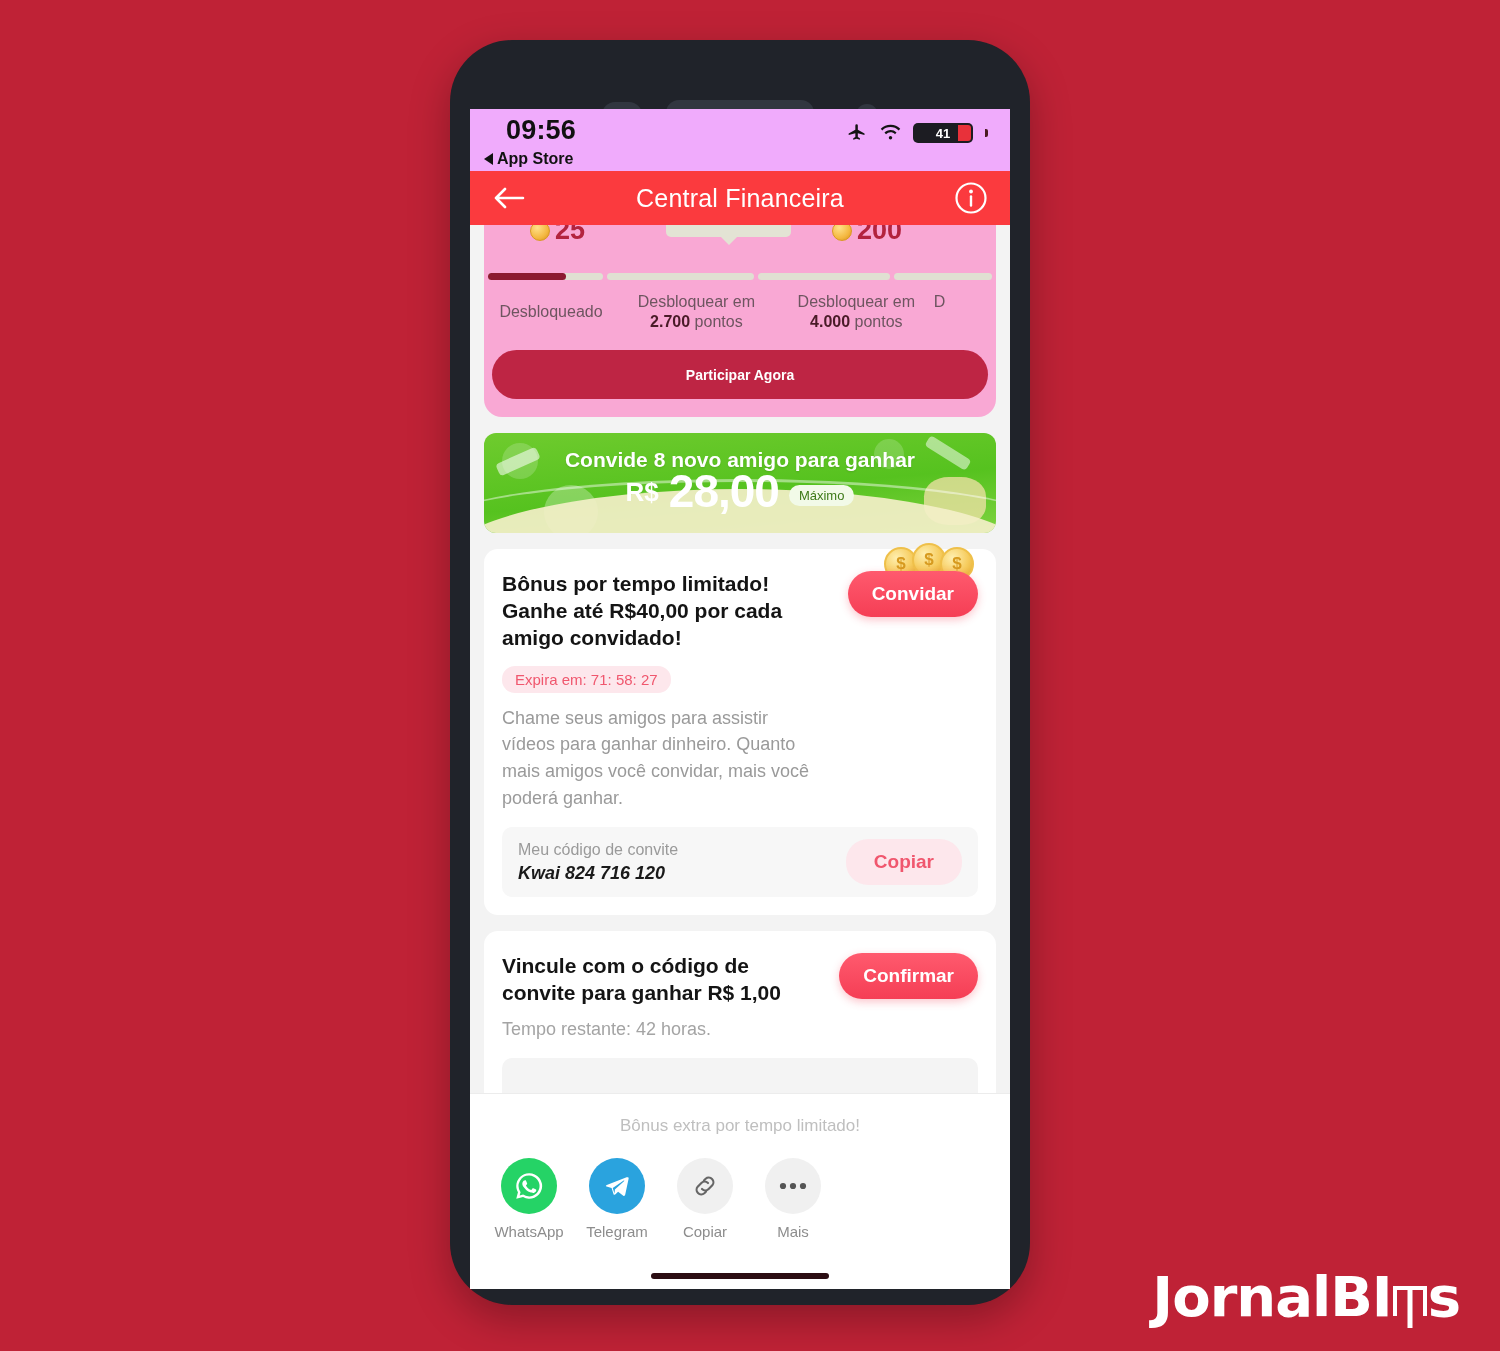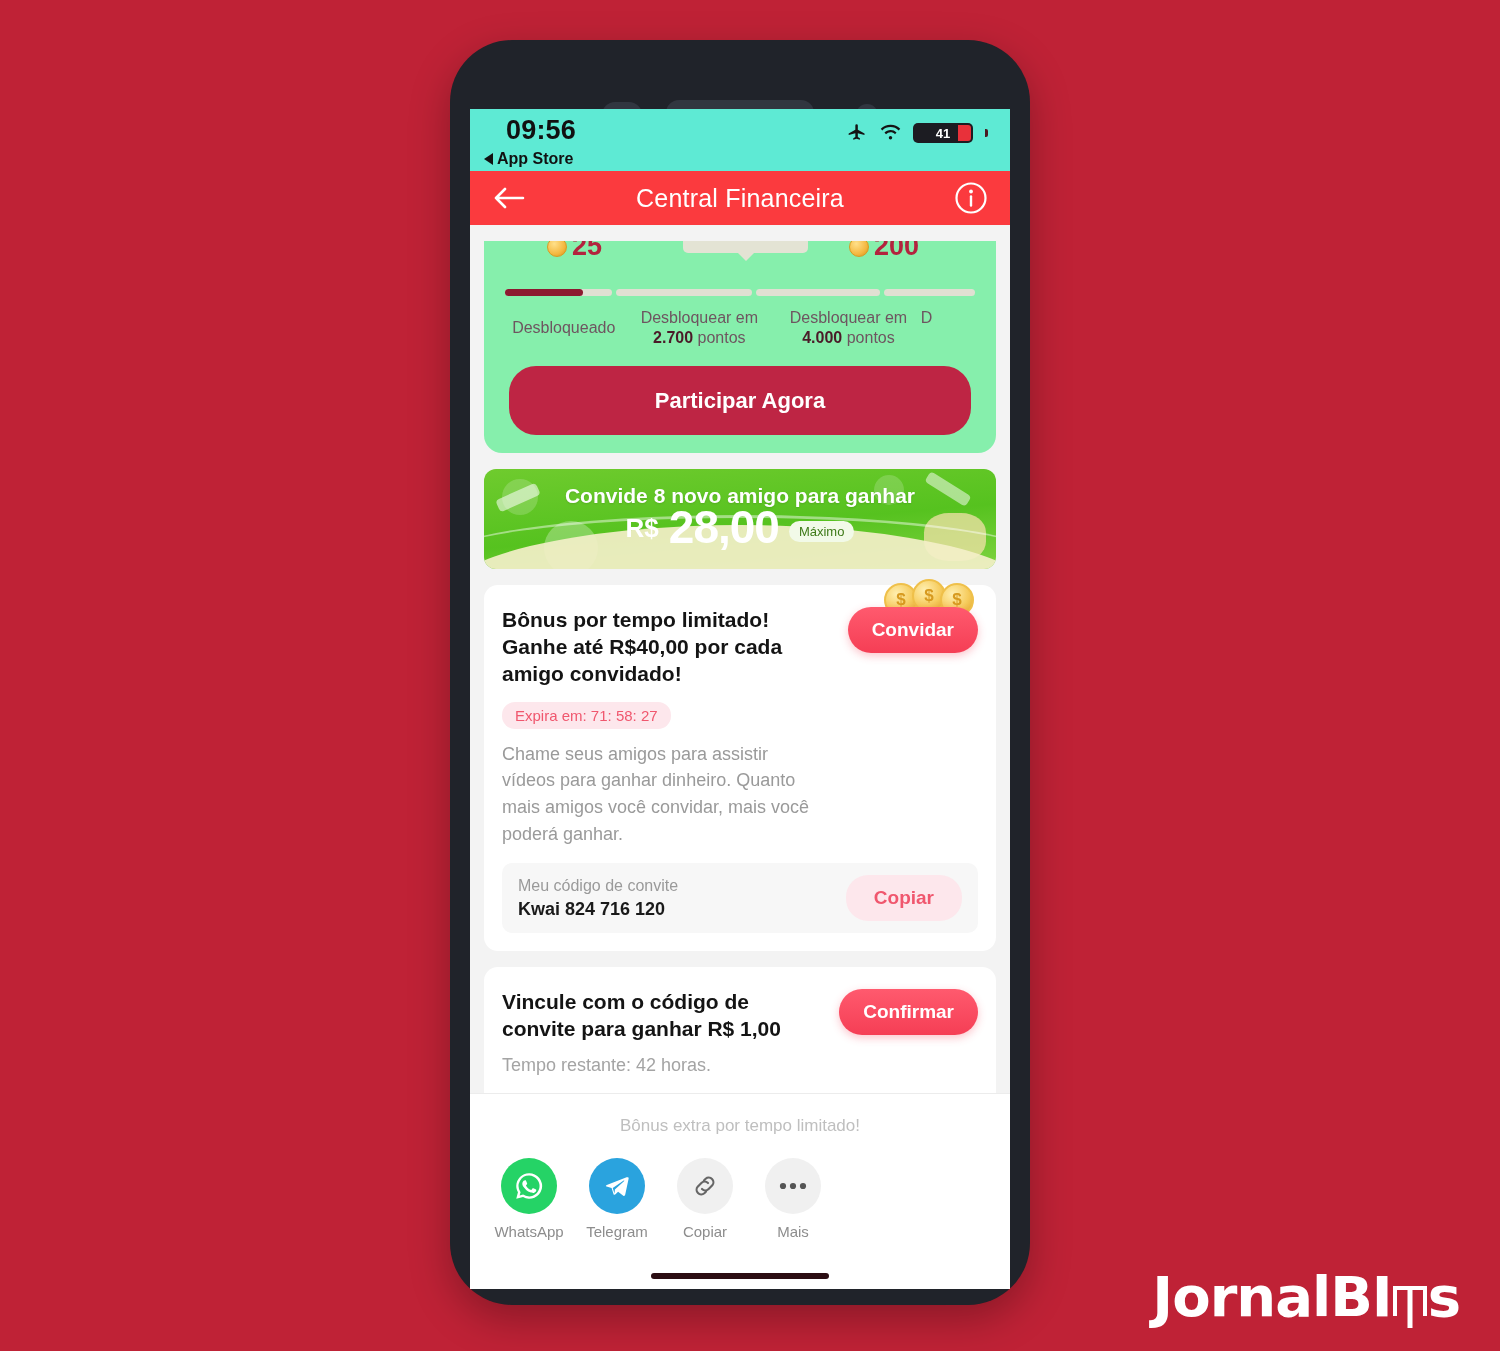--- a/index.html
+++ b/index.html
@@ -47,21 +47,21 @@
   #screen {
     position: absolute;
     left: 20px; top: 69px;
     width: 540px; height: 1180px;
     background: #fff;
     overflow: hidden;
   }
 
   
   .statusbar {
-    background: #5eead4;
+    background: #f0abfc;
     height: 62px;
     position: relative;
   }
   .sb-time {
     position: absolute; left: 36px; top: 6px;
     color: #111; font-size: 27px; font-weight: bold;
     letter-spacing: .2px;
   }
   .sb-appstore {
     position: absolute; left: 14px; top: 41px;
@@ -116,24 +116,24 @@
   
   .content {
     position: absolute;
     left: 0; right: 0; top: 116px; bottom: 0;
     background: #f3f3f3;
     overflow: hidden;
   }
 
   
   .milestone-card {
-    margin: 16px 14px;
-    background: #86efac;
+    margin: 0 14px;
+    background: #f9a8d4;
     border-radius: 0 0 18px 18px;
-    padding: 0 21px 18px;
+    padding: 0 4px 18px;
     position: relative;
     overflow: hidden;
   }
   .coins-row {
     display: flex; height: 26px;
     align-items: flex-start;
     position: relative;
   }
   .coin-item { display: flex; align-items: center; gap: 5px; position: absolute; top: -10px; }
   .coin-glyph {
@@ -173,23 +173,23 @@
     font-size: 16px; color: #6E5560; line-height: 1.25;
   }
   .lab { text-align: center; }
   .lab.l1 { width: 130px; padding-top: 10px; }
   .lab.l2 { width: 170px; }
   .lab.l3 { width: 160px; }
   .lab.l4 { width: 60px; text-align: left; overflow: hidden; }
   .lab b { color: #4A1B28; }
   .participar-btn {
     margin: 18px 4px 0;
-    height: 69px; border-radius: 27px;
+    height: 49px; border-radius: 27px;
     background: #BE2544;
-    color: #fff; font-size: 22px; font-weight: bold;
+    color: #fff; font-size: 14px; font-weight: bold;
     display: flex; align-items: center; justify-content: center;
     border: none; width: calc(100% - 8px); cursor: pointer;
   }
 
   
   .green-banner {
     margin: 16px 14px 0;
     height: 100px; border-radius: 12px;
     background: linear-gradient(175deg, #6FCB2E 0%, #56C21F 55%, #7FD340 100%);
     position: relative; overflow: hidden;
@@ -279,21 +279,21 @@
     font-size: 18px; color: #9A9A9A; line-height: 1.48;
     max-width: 320px;
   }
   .code-box {
     margin-top: 16px;
     background: #F7F7F7; border-radius: 10px;
     padding: 12px 16px;
     display: flex; align-items: center; justify-content: space-between;
   }
   .code-label { font-size: 16px; color: #9A9A9A; }
-  .code-value { font-size: 18px; font-weight: bold; color: #1a1a1a; margin-top: 4px; }
+  .code-value { font-size: 18px; font-weight: bold; color: #1a1a1a; margin-top: 4px; font-style: italic; }
   .copy-btn {
     border: none; cursor: pointer;
     background: #FDE7EC; color: #F0576E;
     font-size: 19px; font-weight: bold;
     border-radius: 22px; padding: 12px 28px;
   }
   .card-sub { margin-top: 12px; font-size: 18px; color: #A4A4A4; }
   .ghost-input {
     margin-top: 18px; height: 46px;
     background: #F4F4F4; border-radius: 10px;

